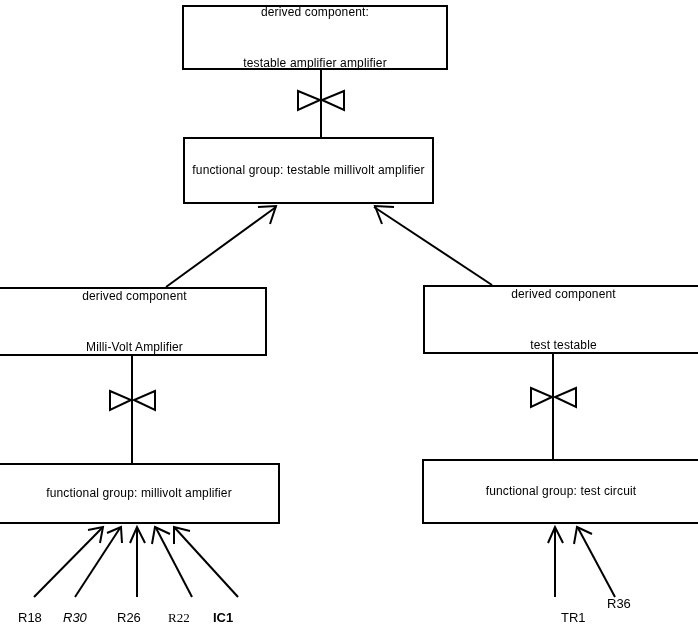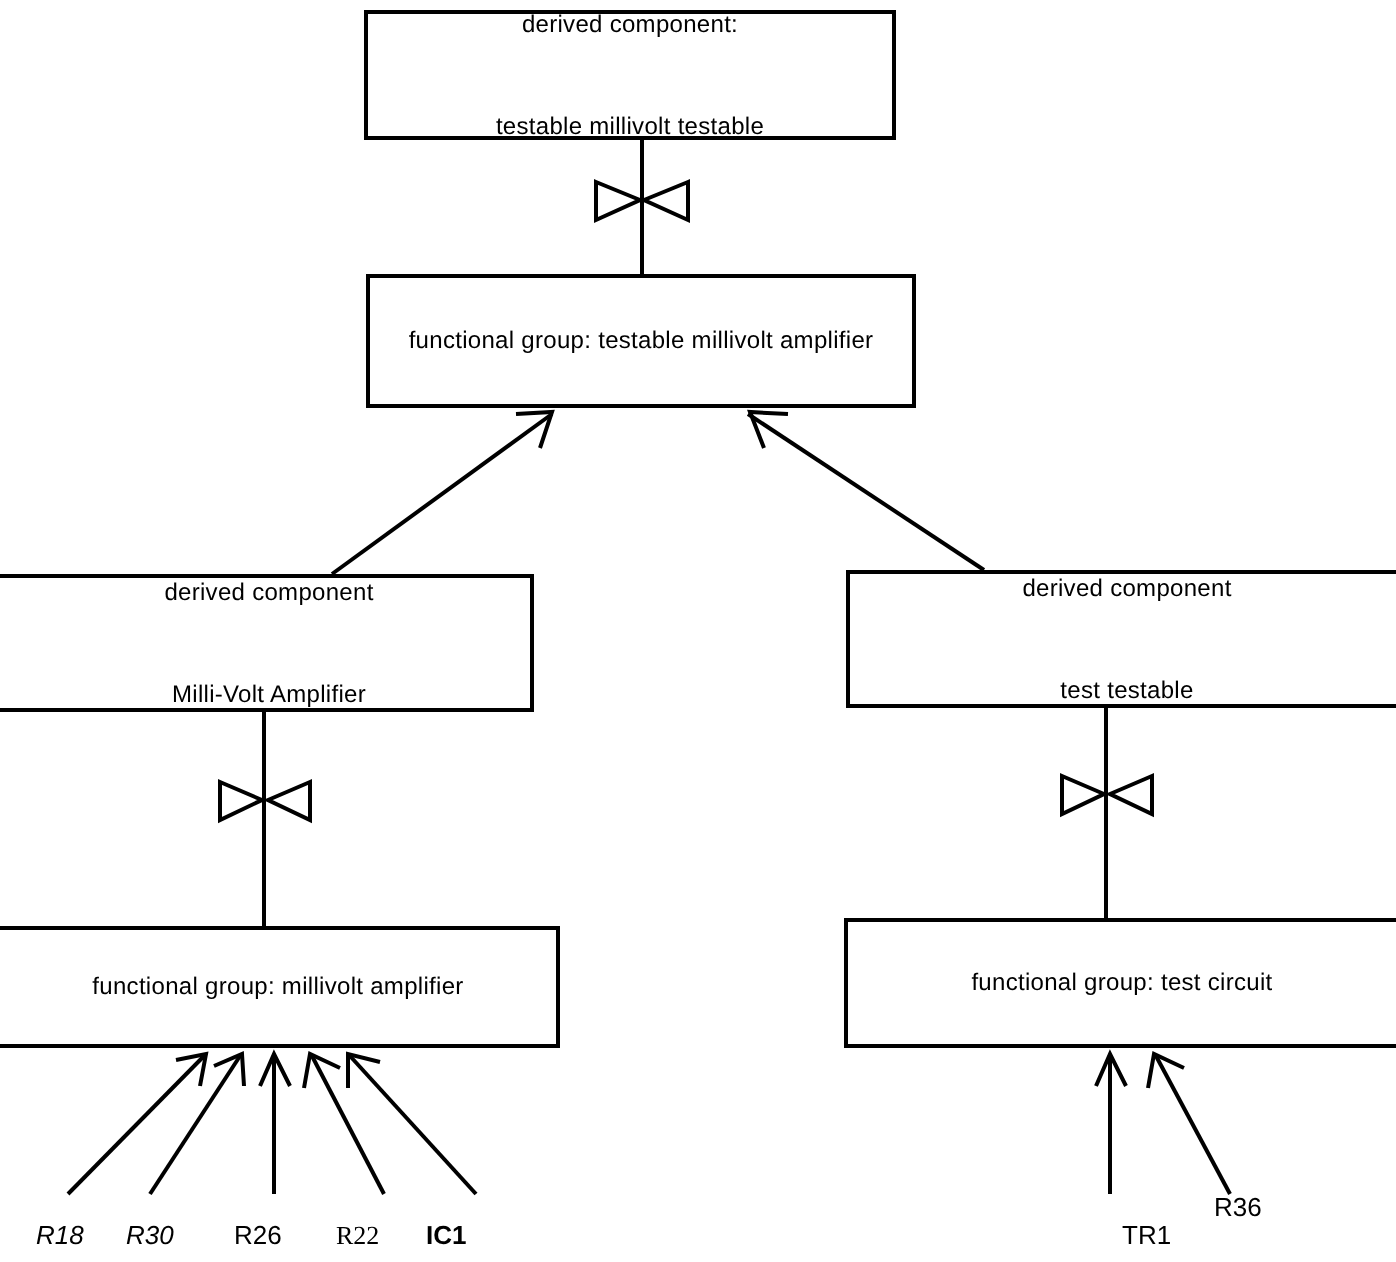--- a/index.html
+++ b/index.html
@@ -124,25 +124,25 @@
     </g>
     <g>
       <line x1="615" y1="597" x2="578" y2="528" stroke="#000000" stroke-width="2"></line>
       <polyline points="574,544 577,527 592,534" fill="none" stroke="#000000" stroke-width="2"></polyline>
     </g>
   </svg>
 
   <div class="node-box" style="left:182px; top:5px; width:266px; height:65px;align-items:center;">
     <div class="node-text centered">
       <div>derived component:</div>
-      <div>testable millivolt testable</div>
+      <div>testable amplifier amplifier</div>
     </div>
   </div>
 
-  <div class="node-box" style="left:183px; top:137px; width:275px; height:67px;">
+  <div class="node-box" style="left:183px; top:137px; width:251px; height:67px;">
     <div class="node-text centered">
       <div>functional group: testable millivolt amplifier</div>
     </div>
   </div>
 
   <div class="node-box" style="left:-2px; top:287px; width:269px; height:69px;">
     <div class="node-text" style="margin-left:4px;">
       <div>derived component</div>
       <div>Milli-Volt Amplifier</div>
     </div>
@@ -160,21 +160,21 @@
       <div>functional group: millivolt amplifier</div>
     </div>
   </div>
 
   <div class="node-box" style="left:422px; top:459px; width:278px; height:65px;">
     <div class="node-text centered">
       <div>functional group: test circuit</div>
     </div>
   </div>
 
-  <div class="leaf-label" style="left:18px; top:610px;font-style:italic;">R18</div>
+  <div class="leaf-label" style="left:18px; top:610px;">R18</div>
   <div class="leaf-label" style="left:63px; top:610px;font-style:italic;">R30</div>
   <div class="leaf-label" style="left:117px; top:610px;">R26</div>
   <div class="leaf-label" style="left:168px; top:610px;font-family:Liberation Serif, serif;">R22</div>
   <div class="leaf-label" style="left:213px; top:610px;font-weight:bold;">IC1</div>
   <div class="leaf-label" style="left:540px; top:610px;margin-left:21px;">TR1</div>
   <div class="leaf-label" style="left:607px; top:596px;">R36</div>
 
 </div>
 
 </body></html>

